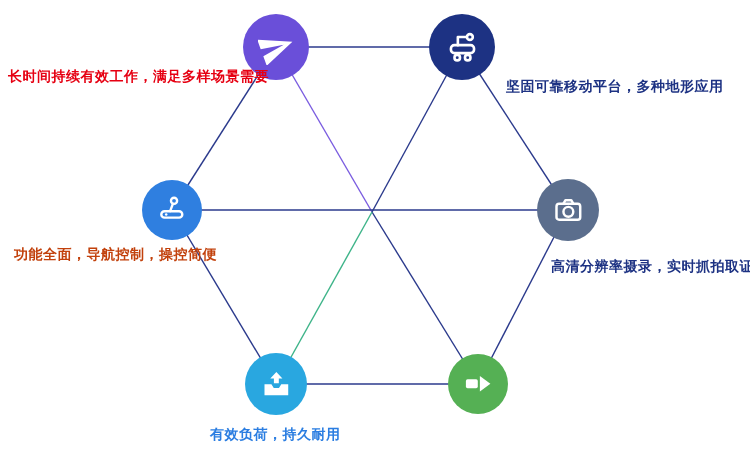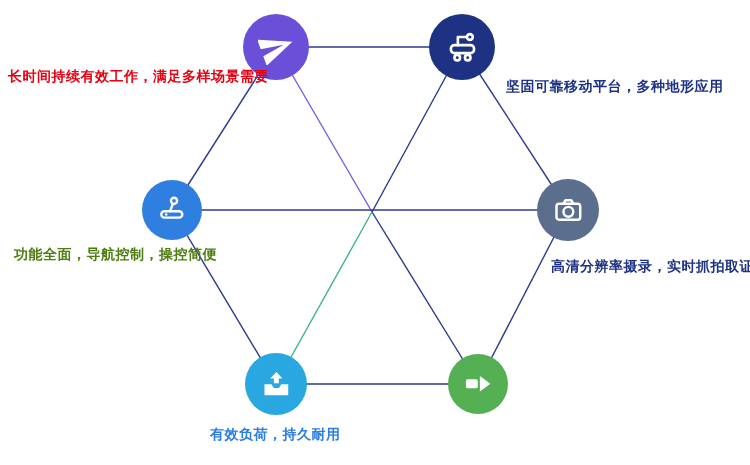--- a/index.html
+++ b/index.html
@@ -114,17 +114,17 @@
     <svg viewBox="0 0 24 24">
       <g fill="#ffffff">
         <rect x="3.5" y="8.8" width="8.5" height="6.4" rx="1.2"></rect>
         <path d="M13.5 6.5 L21 12 L13.5 17.5 Z"></path>
       </g>
     </svg>
   </div>
 
   <div class="label label-0" style="color: rgb(230, 0, 18);">长时间持续有效工作，满足多样场景需要</div>
   <div class="label label-1" style="color: rgb(29, 50, 131);">坚固可靠移动平台，多种地形应用</div>
-  <div class="label label-2" style="color: #4d7c0f;">功能全面，导航控制，操控简便</div>
+  <div class="label label-2" style="color: #c2410c;">功能全面，导航控制，操控简便</div>
   <div class="label label-3" style="color: rgb(29, 50, 131);">高清分辨率摄录，实时抓拍取证</div>
   <div class="label label-4" style="color: rgb(42, 125, 225);">有效负荷，持久耐用</div>
 
 </div>
 
 </body></html>

